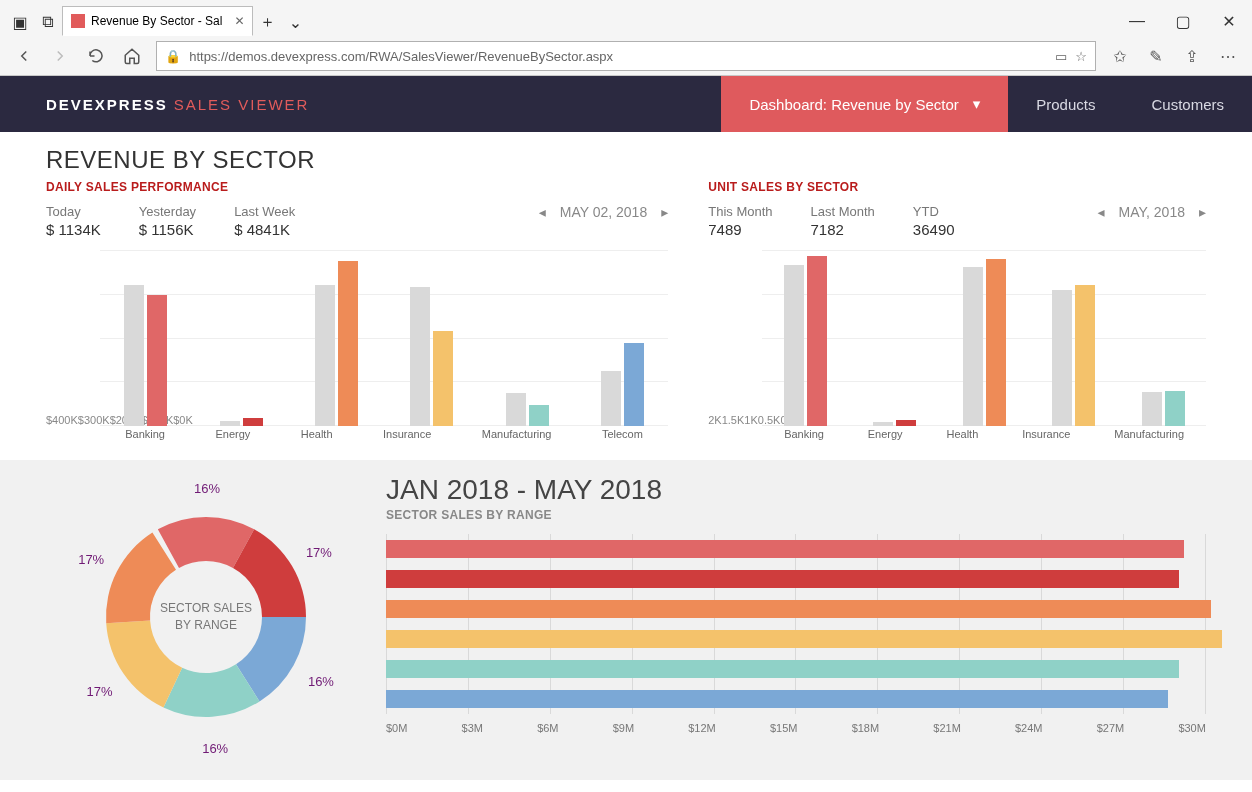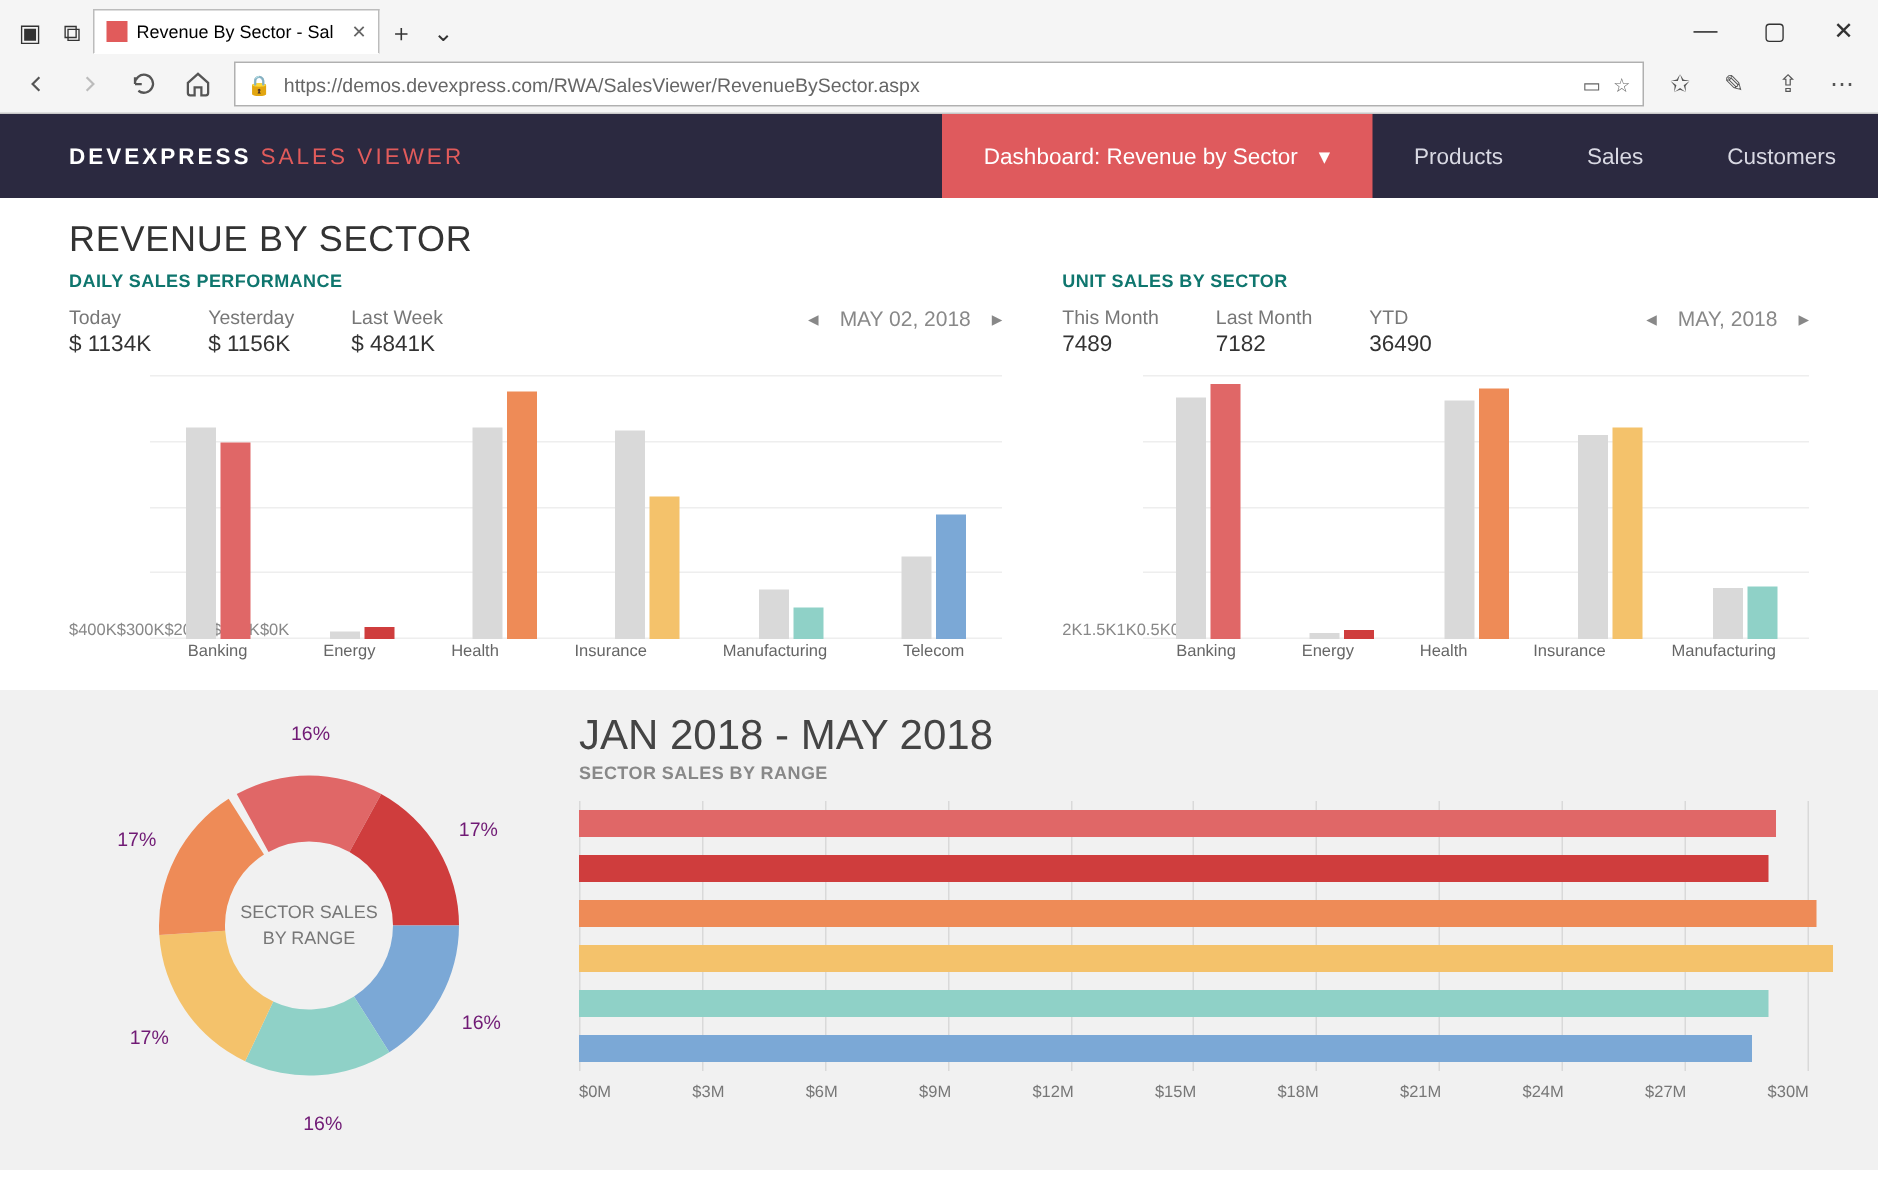--- a/index.html
+++ b/index.html
@@ -25,21 +25,21 @@
   .nav { margin-left:auto; display:flex; align-self:stretch; }
   .nav a { display:flex; align-items:center; padding:0 28px; color:#d9d9e3; font-size:15px; text-decoration:none; }
   .nav a.active { background:#df5a5d; color:#fff; }
   .nav a.active .caret { margin-left:14px; }
 
   .body { padding:14px 46px 0 46px; }
   .title { font-size:24px; font-weight:300; color:#333; letter-spacing:.5px; }
 
   .panels { display:flex; gap:40px; margin-top:6px; }
   .panel { flex:1; }
-  .panel h4 { font-size:12px; font-weight:600; color:#0f766e; letter-spacing:.3px; margin-bottom:10px; }
+  .panel h4 { font-size:12px; font-weight:600; color:#b91c1c; letter-spacing:.3px; margin-bottom:10px; }
   .kpis { display:flex; gap:38px; align-items:flex-start; }
   .kpi-label { font-size:13px; color:#777; }
   .kpi-val { font-size:15px; color:#333; margin-top:2px; }
   .date-nav { margin-left:auto; display:flex; align-items:center; gap:14px; color:#888; font-size:14px; }
 
   
   .chart { margin-top:12px; height:200px; display:flex; }
   .yaxis { width:54px; display:flex; flex-direction:row; justify-content:space-between; align-items:flex-end; padding:0 6px 24px 0; font-size:11px; color:#888; }
   .plot { flex:1; position:relative; }
   .grid { position:absolute; inset:0 0 24px 0; display:flex; flex-direction:column; justify-content:space-between; }
@@ -123,21 +123,20 @@
 <div class="page">
   <div class="topbar">
     <span class="brand-a">DEVEXPRESS</span>
     <span class="brand-b">SALES VIEWER</span>
     <div class="nav">
       <a class="active">
         <span>Dashboard: Revenue by Sector</span>
         <span class="caret">▾</span>
       </a>
       <a>Products</a>
-      <a>Sales</a>
       <a>Customers</a>
     </div>
   </div>
 
   <div class="body">
     <div class="title">REVENUE BY SECTOR</div>
 
     <div class="panels">
 
       <div class="panel" style="flex:1.25">

